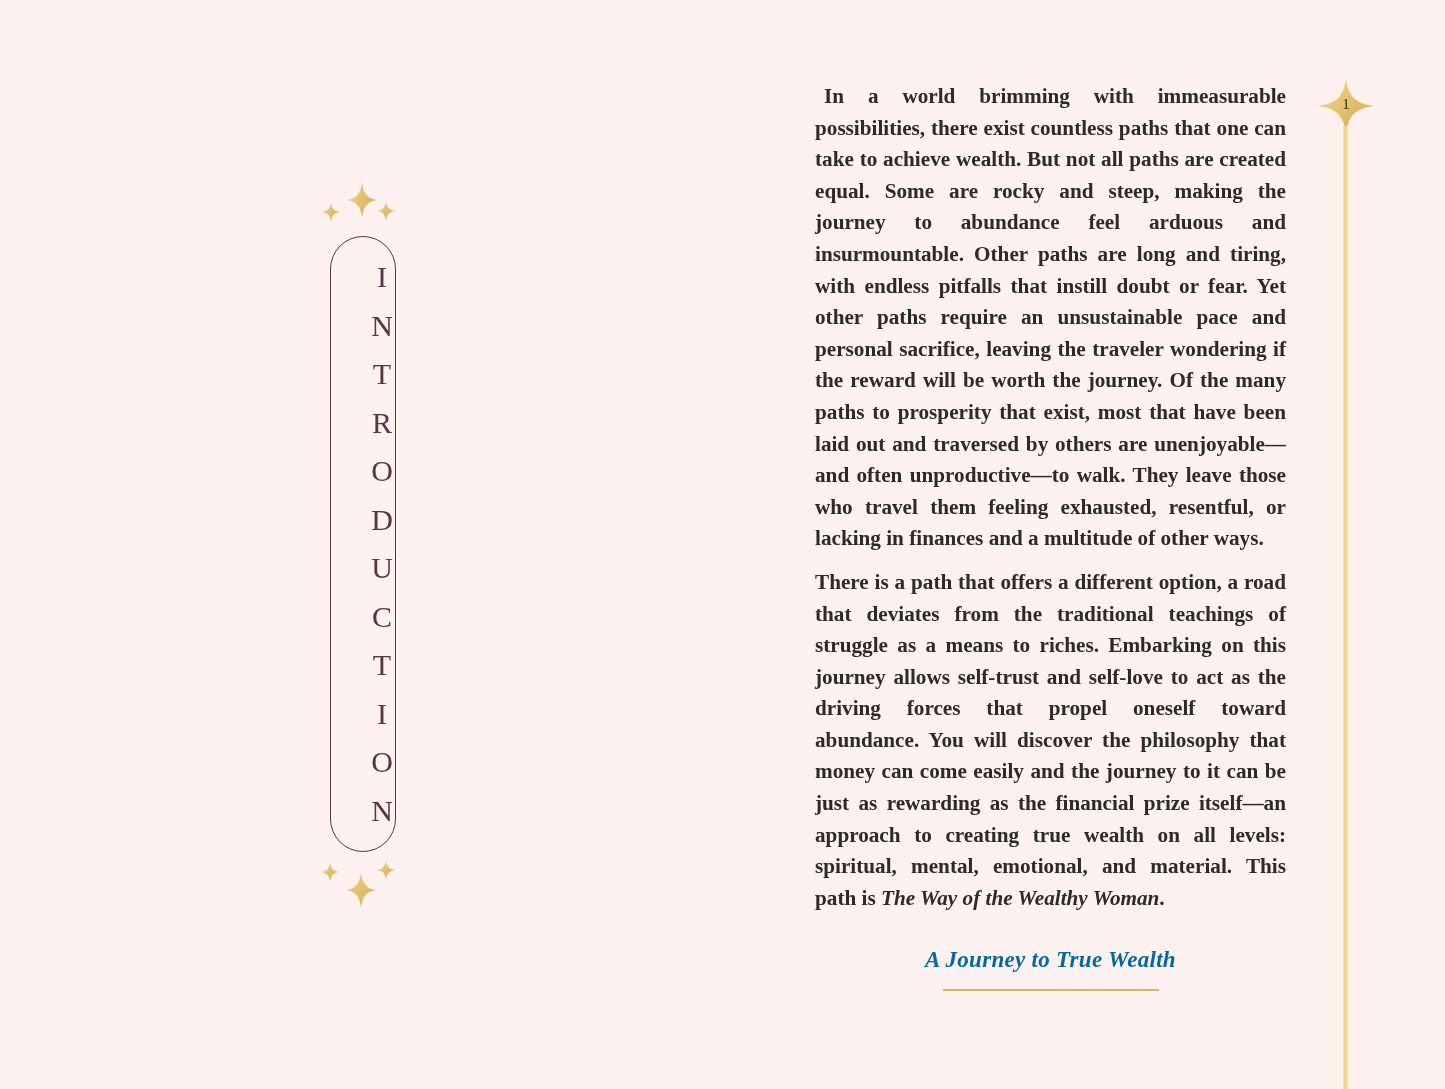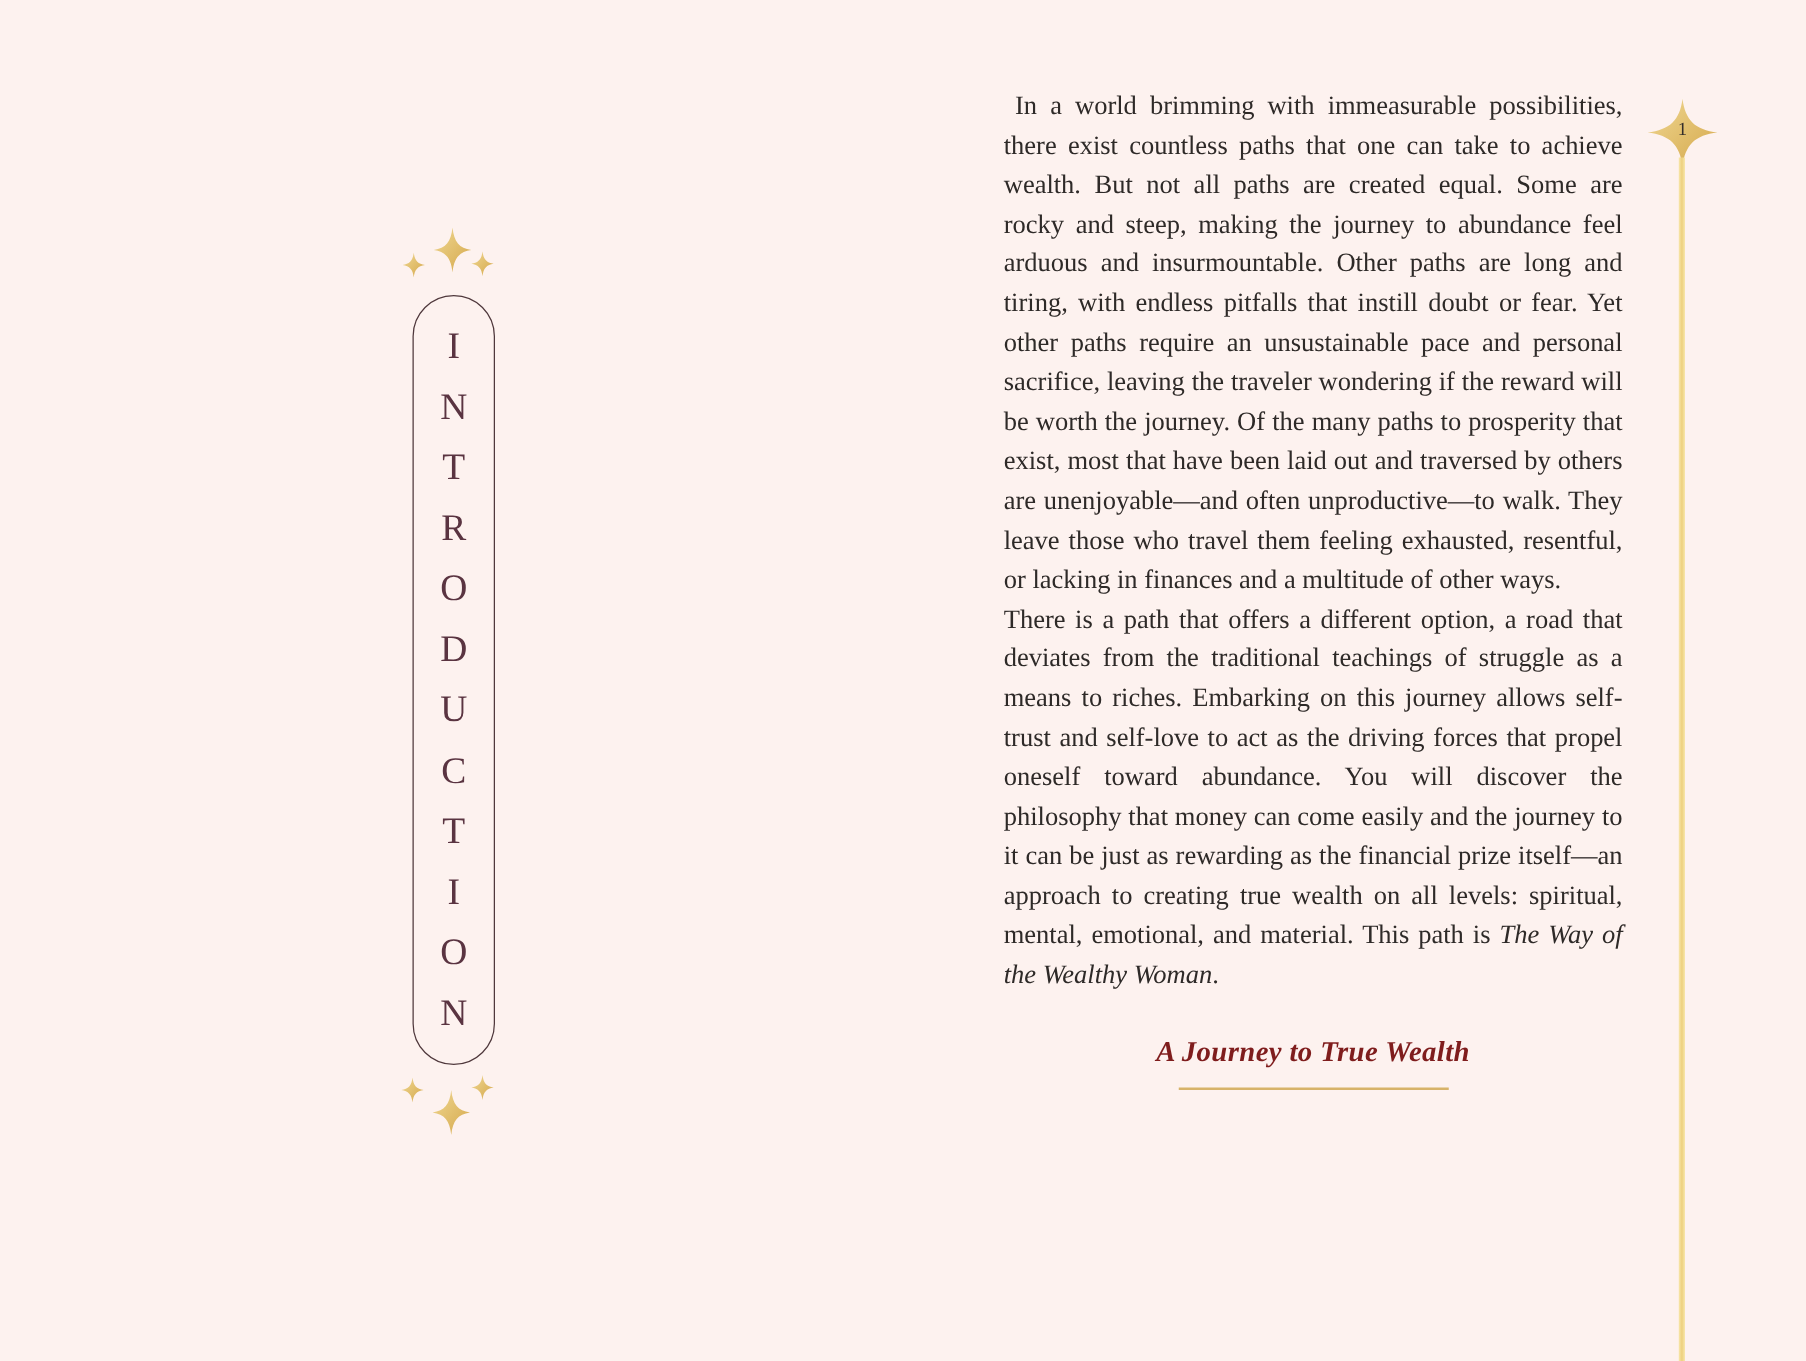--- a/index.html
+++ b/index.html
@@ -19,21 +19,21 @@
     position: absolute;
     left: 330px;
     top: 236px;
     width: 66px;
     height: 616px;
     border: 1.5px solid #4f383c;
     border-radius: 36px;
     box-sizing: border-box;
     display: flex;
     align-items: center;
-    justify-content: center;
+    justify-content: flex-end;
   }
   .vword {
     width: 26px;
     word-break: break-all;
     text-align: center;
     font-size: 30px;
     line-height: 48.5px;
     color: #5a3441;
     user-select: none;
   }
@@ -42,31 +42,31 @@
   .text-col {
     position: absolute;
     left: 803px;
     top: 69px;
     width: 495px;
     color: #2e2a28;
     font-size: 21.2px;
     line-height: 31.6px;
     text-align: justify;
   }
-  .para { margin: 0; }
+  .para { margin: 12px; font-weight: bold; }
   .para.indent { text-indent: 9px; }
   .ital { font-style: italic; }
 
   .section-heading {
     margin: 30px 0 0 0;
     text-align: center;
     font-size: 23px;
     font-weight: bold;
     font-style: italic;
-    color: #7f1d1d;
+    color: #0369a1;
     letter-spacing: 0.3px;
   }
   .heading-divider {
     width: 216px;
     height: 2px;
     background: #d7b369;
     margin: 13px auto 0 auto;
   }
   .para.after-divider { margin-top: 22px; }
 

